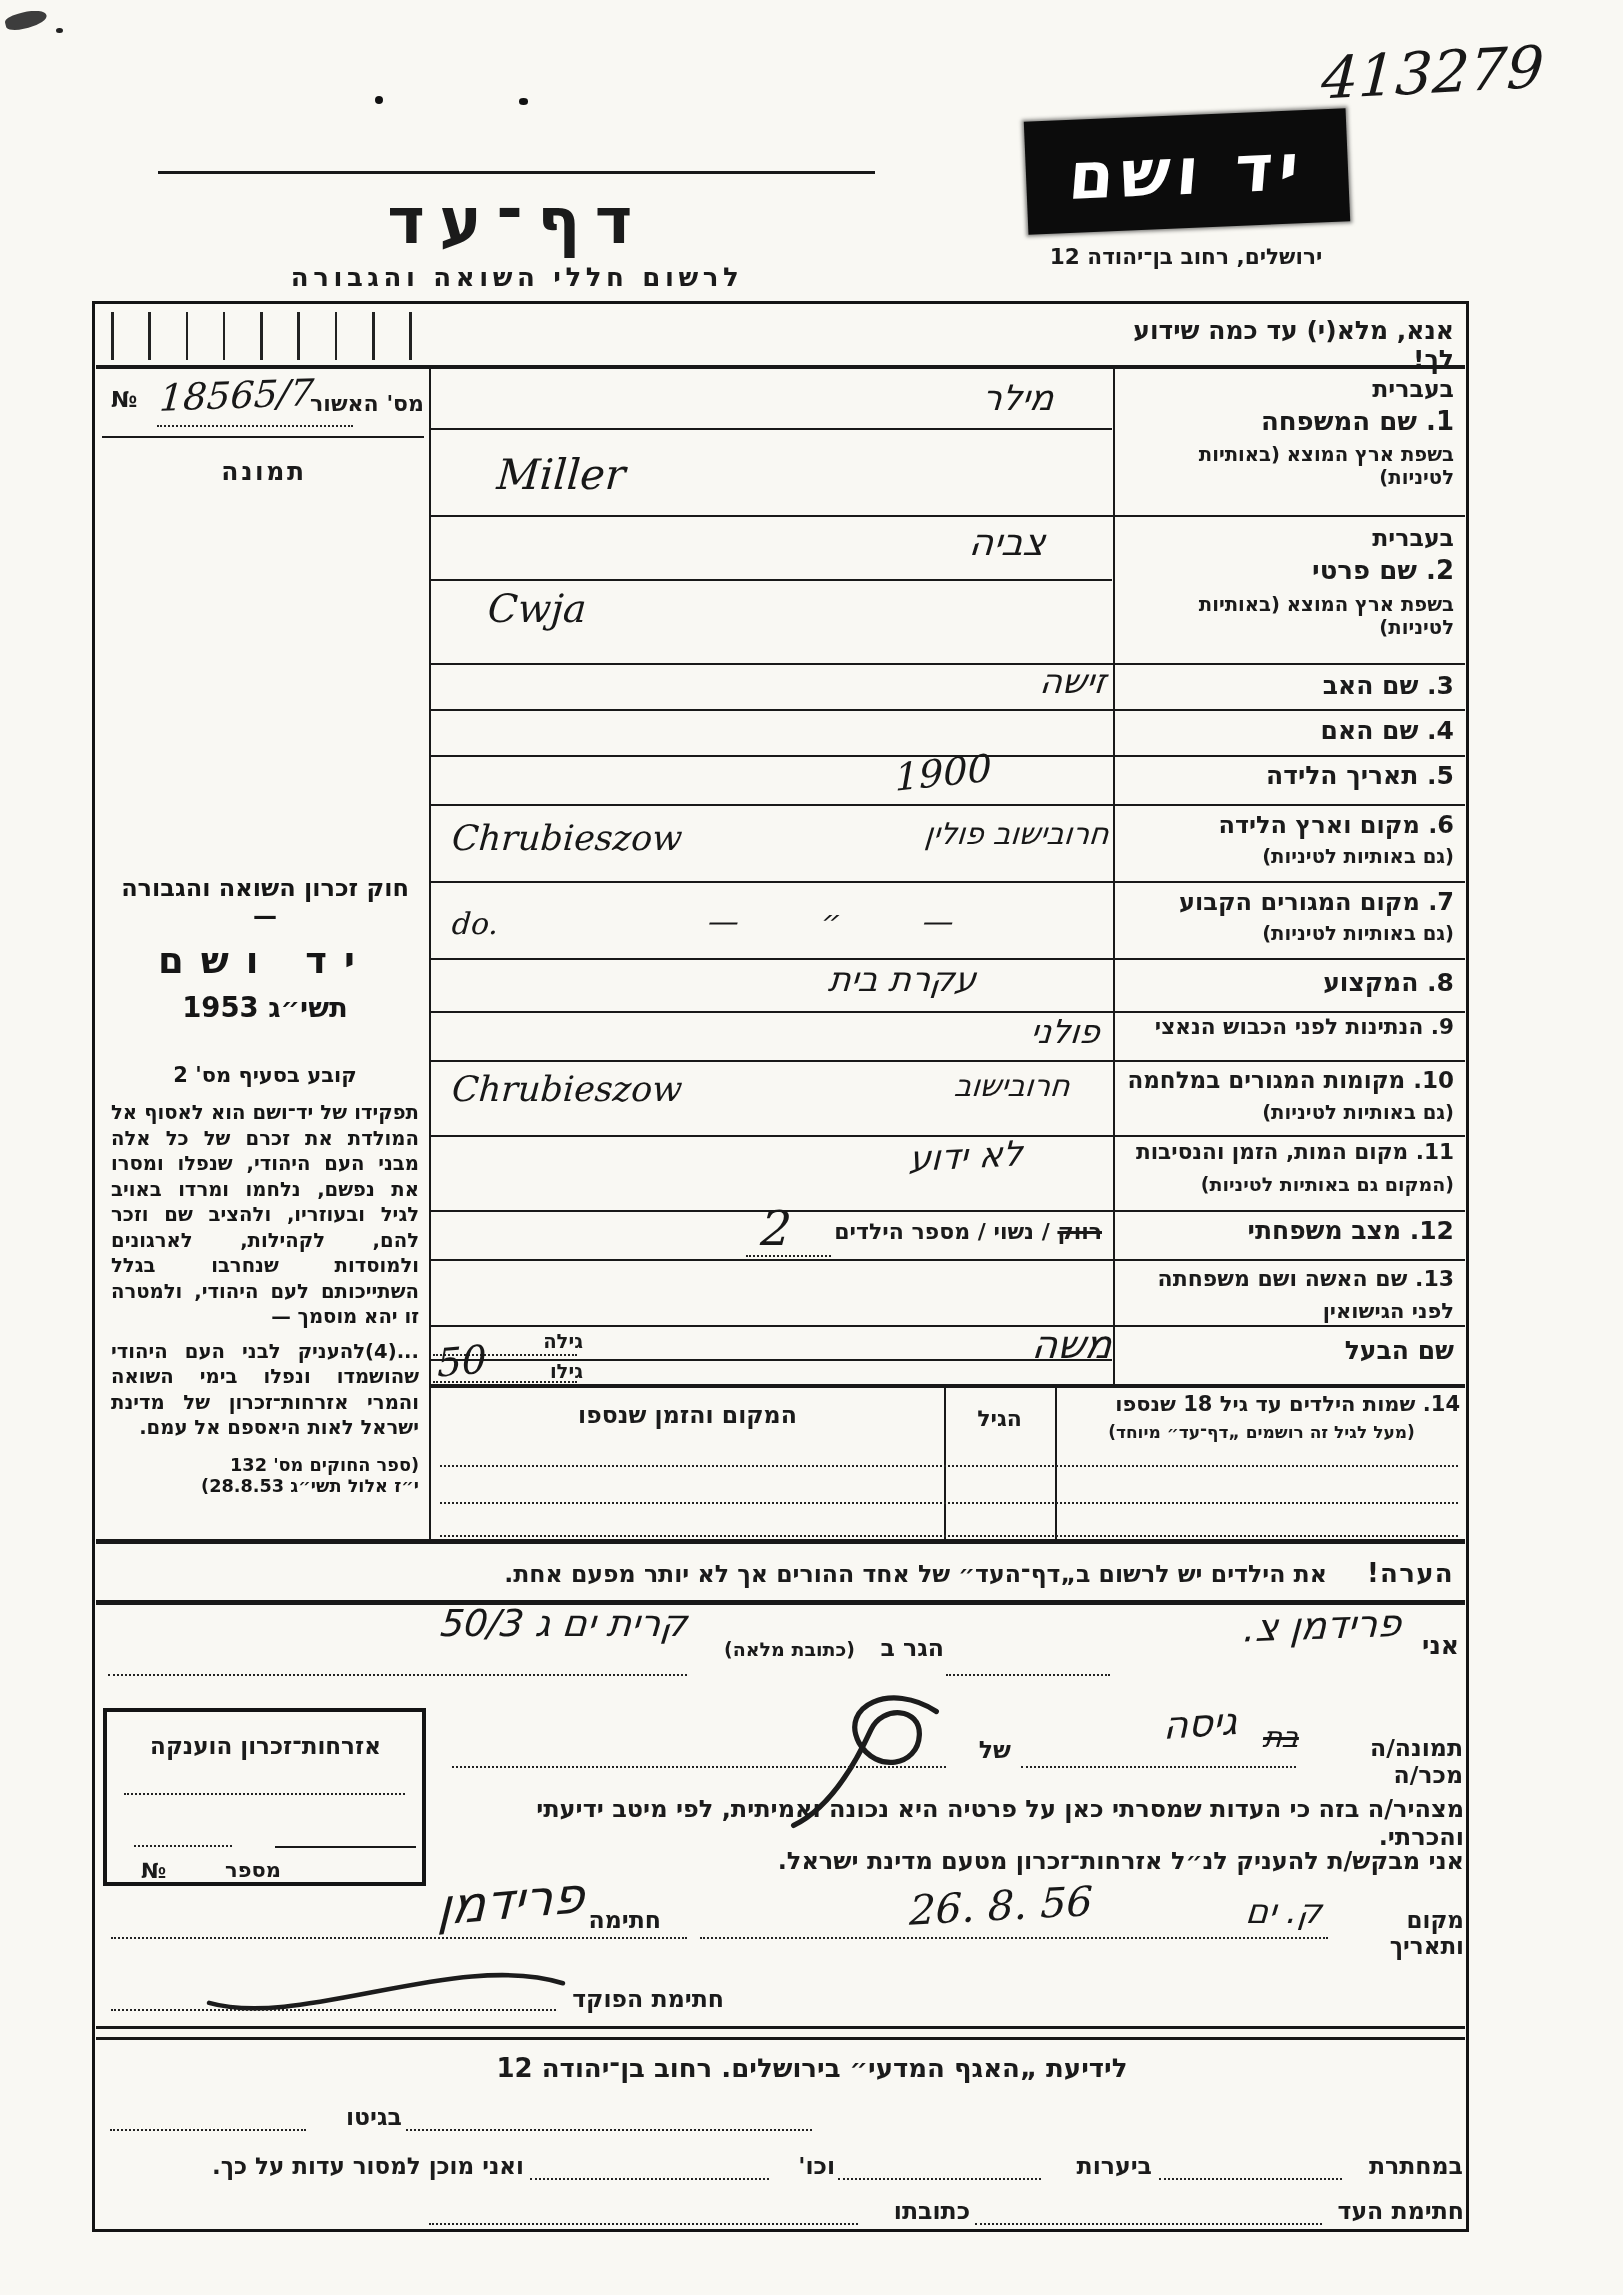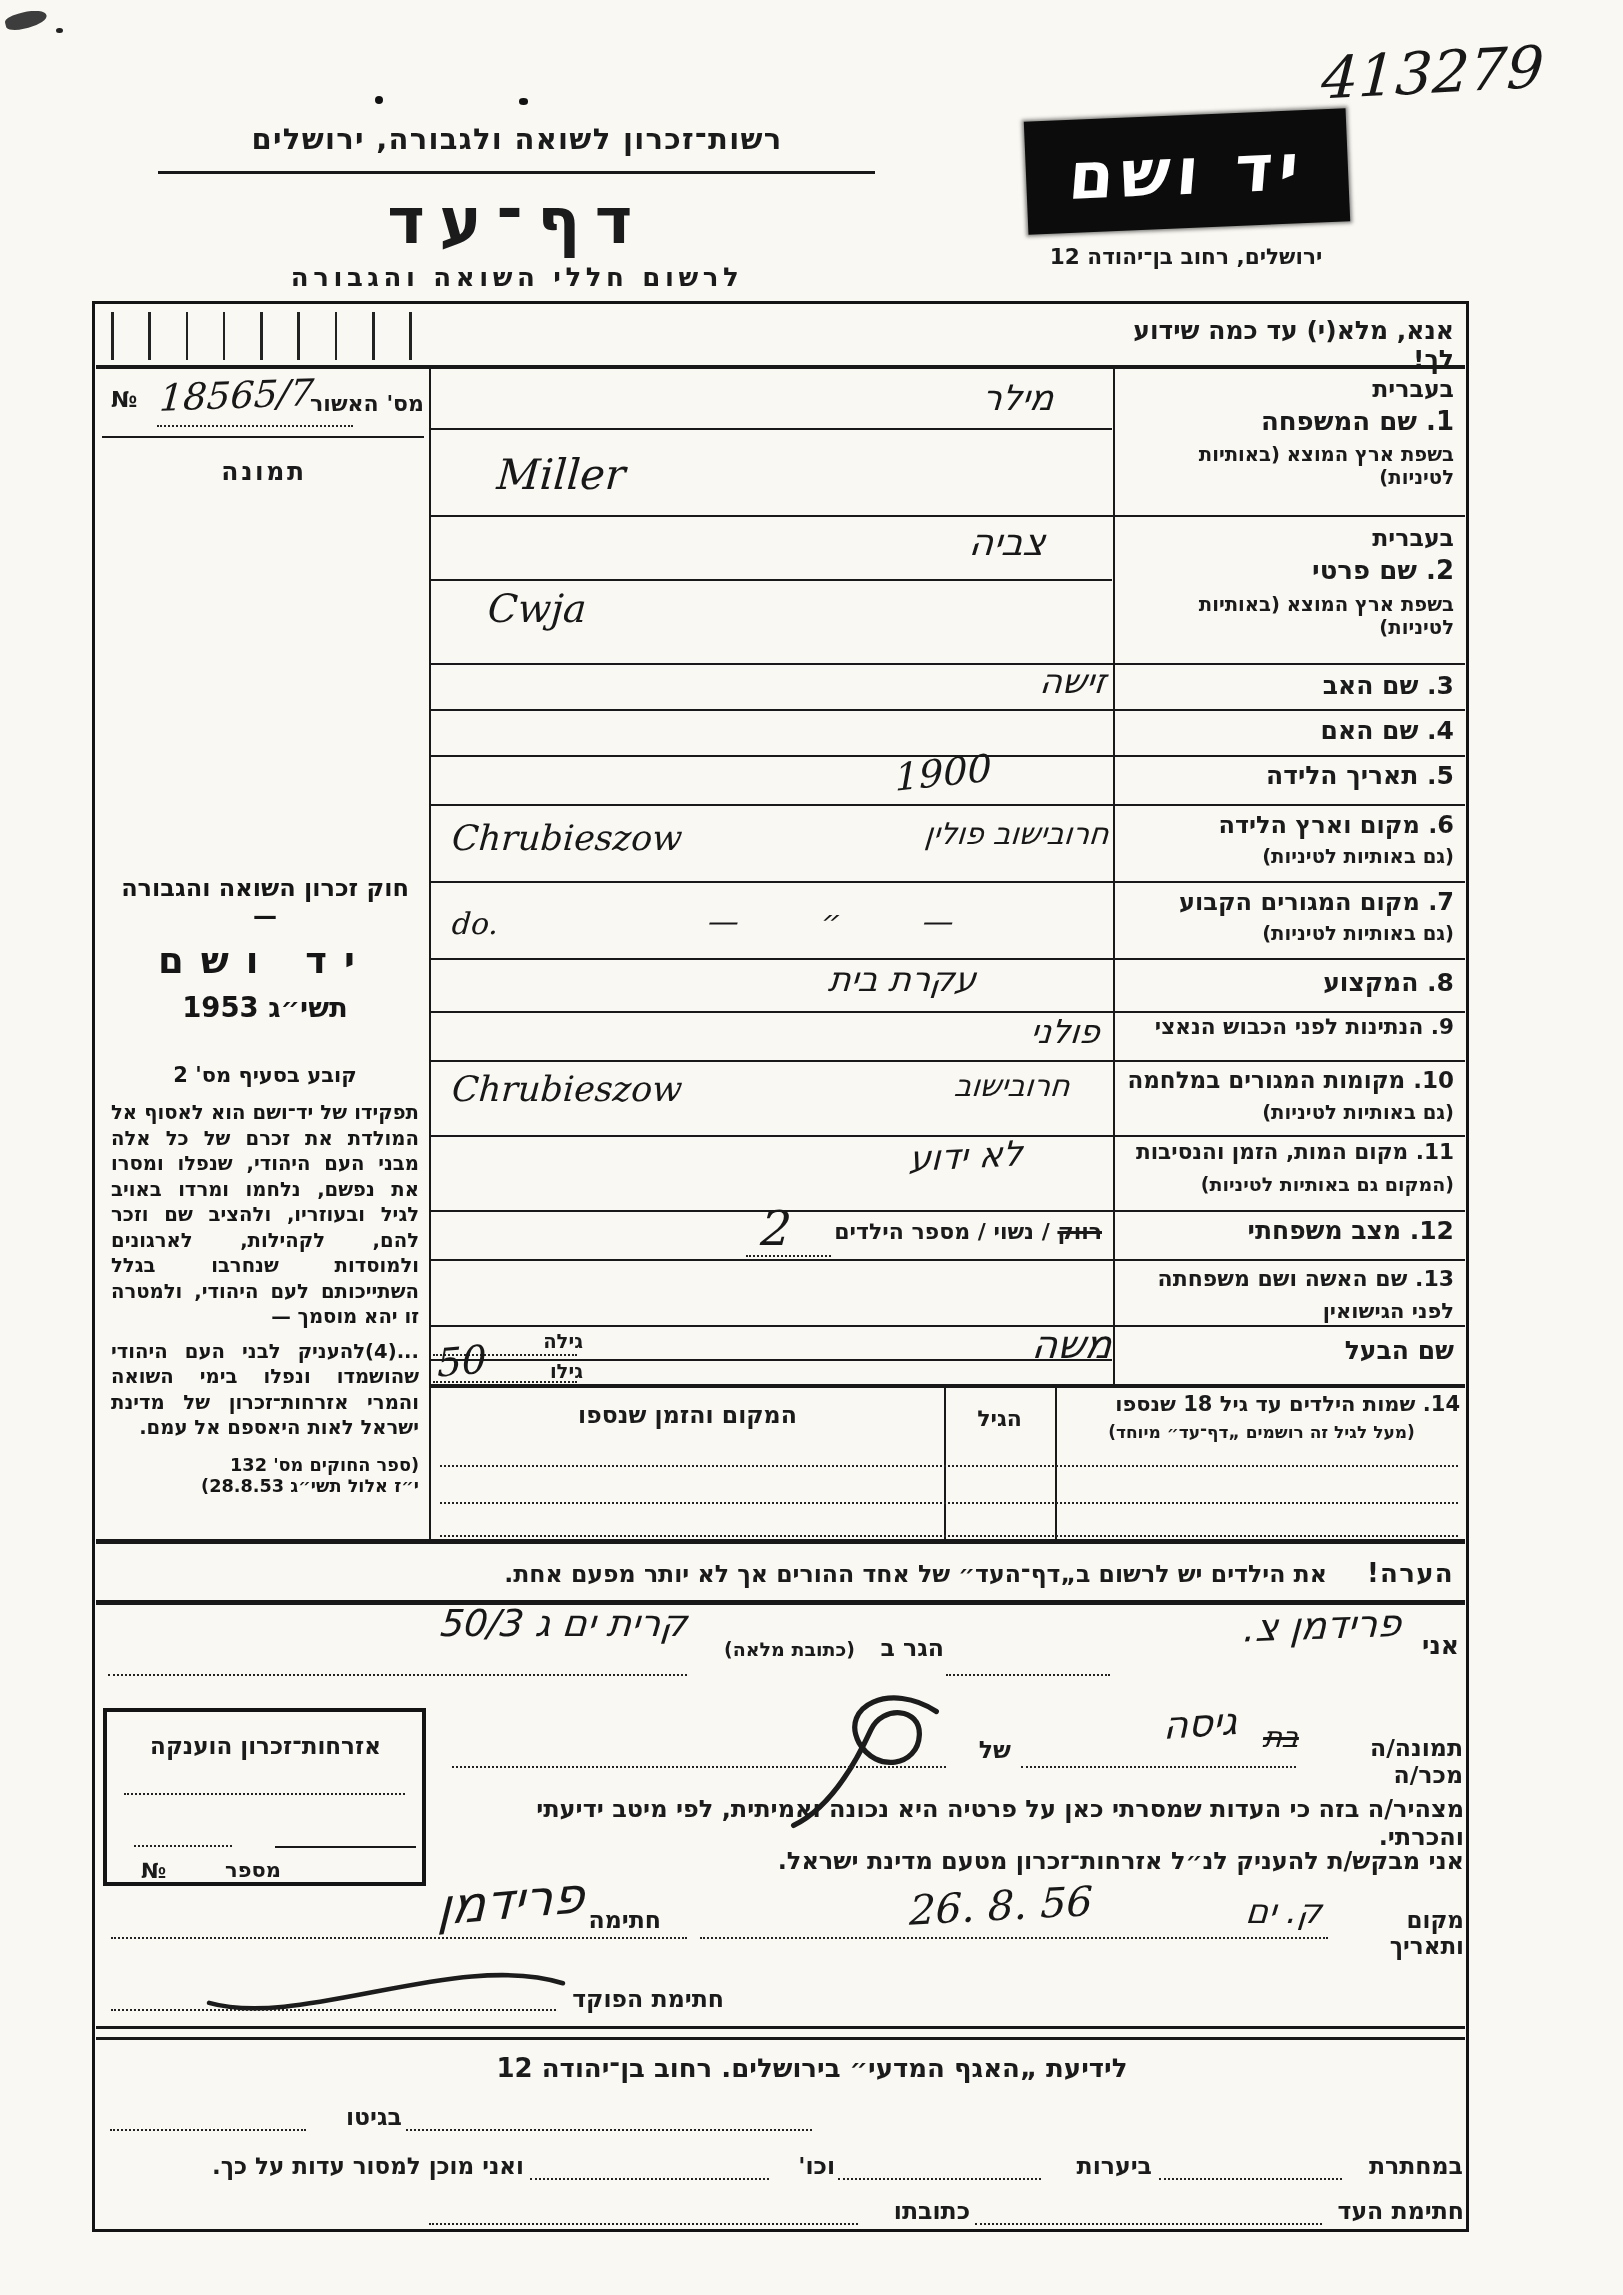--- a/index.html
+++ b/index.html
@@ -26,21 +26,20 @@
 <div id="page">
 
   <div class="a" style="left:5.2px;top:11.8px;width:42px;height:15.7px;background:#1c1c1c;border-radius:40% 60% 55% 45%;transform:rotate(-14deg);opacity:.85;"></div>
   <div class="a" style="left:56px;top:27.5px;width:6.5px;height:5.2px;background:#222;border-radius:50%;"></div>
 
   <div class="hl" style="left:1322px;top:43px;width:249px;font-size:58px;transform:skewX(-6deg) rotate(-3deg);">413279</div>
 
   <div class="a" style="left:375px;top:96px;width:7.9px;height:7.9px;background:#111;border-radius:50%;"></div>
   <div class="a" style="left:519px;top:98px;width:8.5px;height:6.5px;background:#111;border-radius:50%;"></div>
 
-  <div class="p ctr" style="left:157px;top:123px;width:720px;font-size:29px;letter-spacing:1.3px;">רשות־זכרון לשואה ולגבורה, ירושלים</div>
   <div class="rule" style="left:158px;top:171px;width:717px;height:3.3px;"></div>
   <div class="p ctr" style="left:157px;top:263px;width:720px;font-size:26px;letter-spacing:4.6px;">לרשום חללי השואה והגבורה</div>
   <div class="p ctr" style="left:157px;top:185px;width:720px;font-size:64px;letter-spacing:14.4px;">דף־עד</div>
 
   <div class="a" style="left:1026px;top:115px;width:322px;height:113px;background:#0c0c0c;transform:rotate(-2.4deg);
               display:flex;align-items:center;justify-content:center;box-shadow:0 0 3.9px 2px rgba(20,20,20,.5);">
     <span style="font-family:'DejaVu Sans',sans-serif;font-weight:700;font-size:65px;color:#fff;letter-spacing:6.5px;direction:rtl;transform:skewX(-7deg);">יד ושם</span>
   </div>
   <div class="p ctr" style="left:1008px;top:245px;width:356px;font-size:21.6px;">ירושלים, רחוב בן־יהודה 12</div>
 

